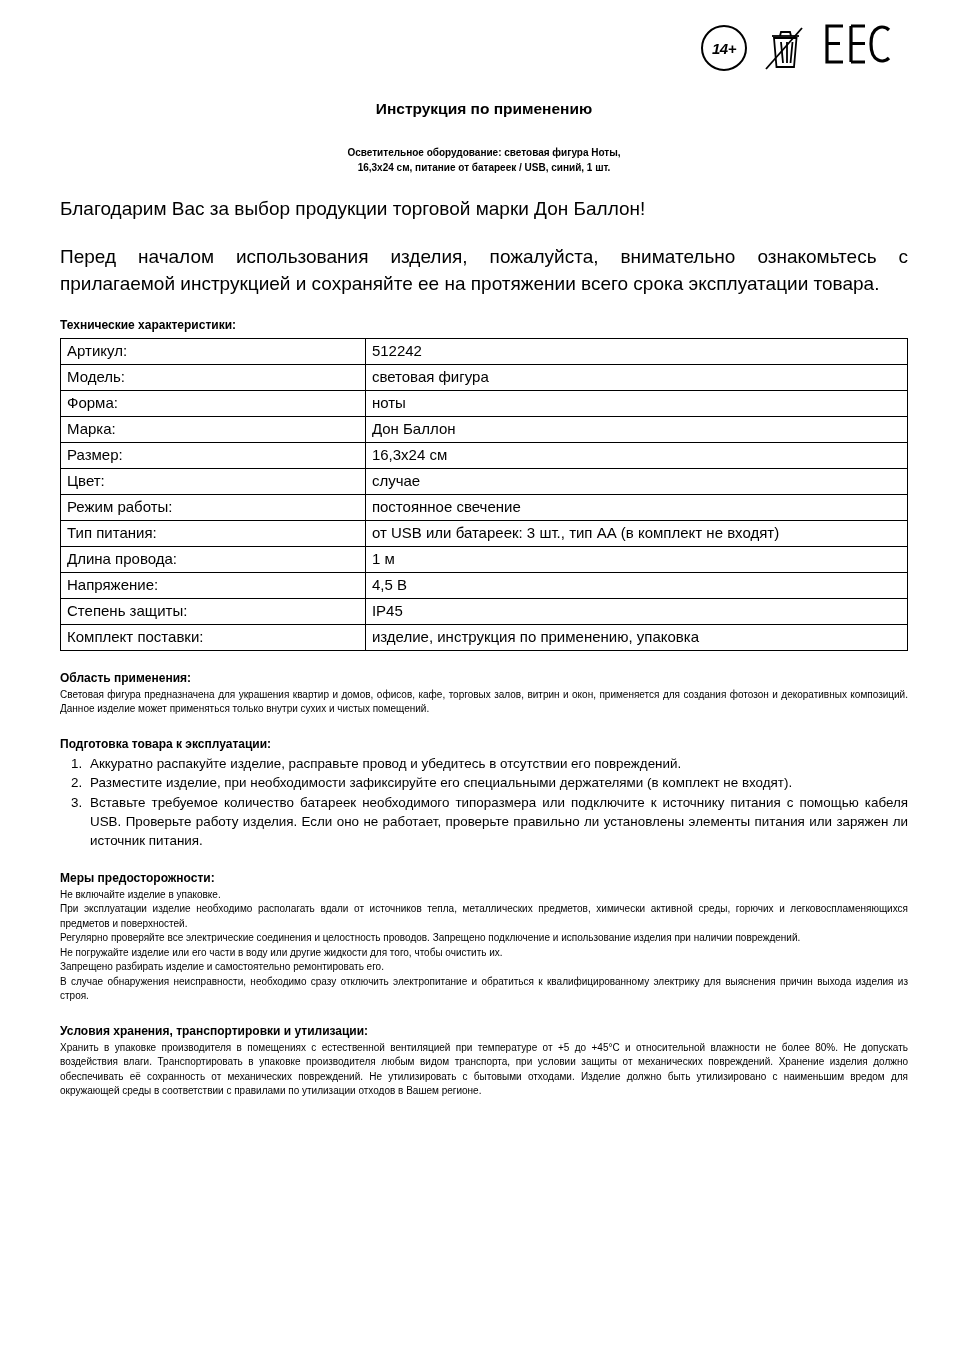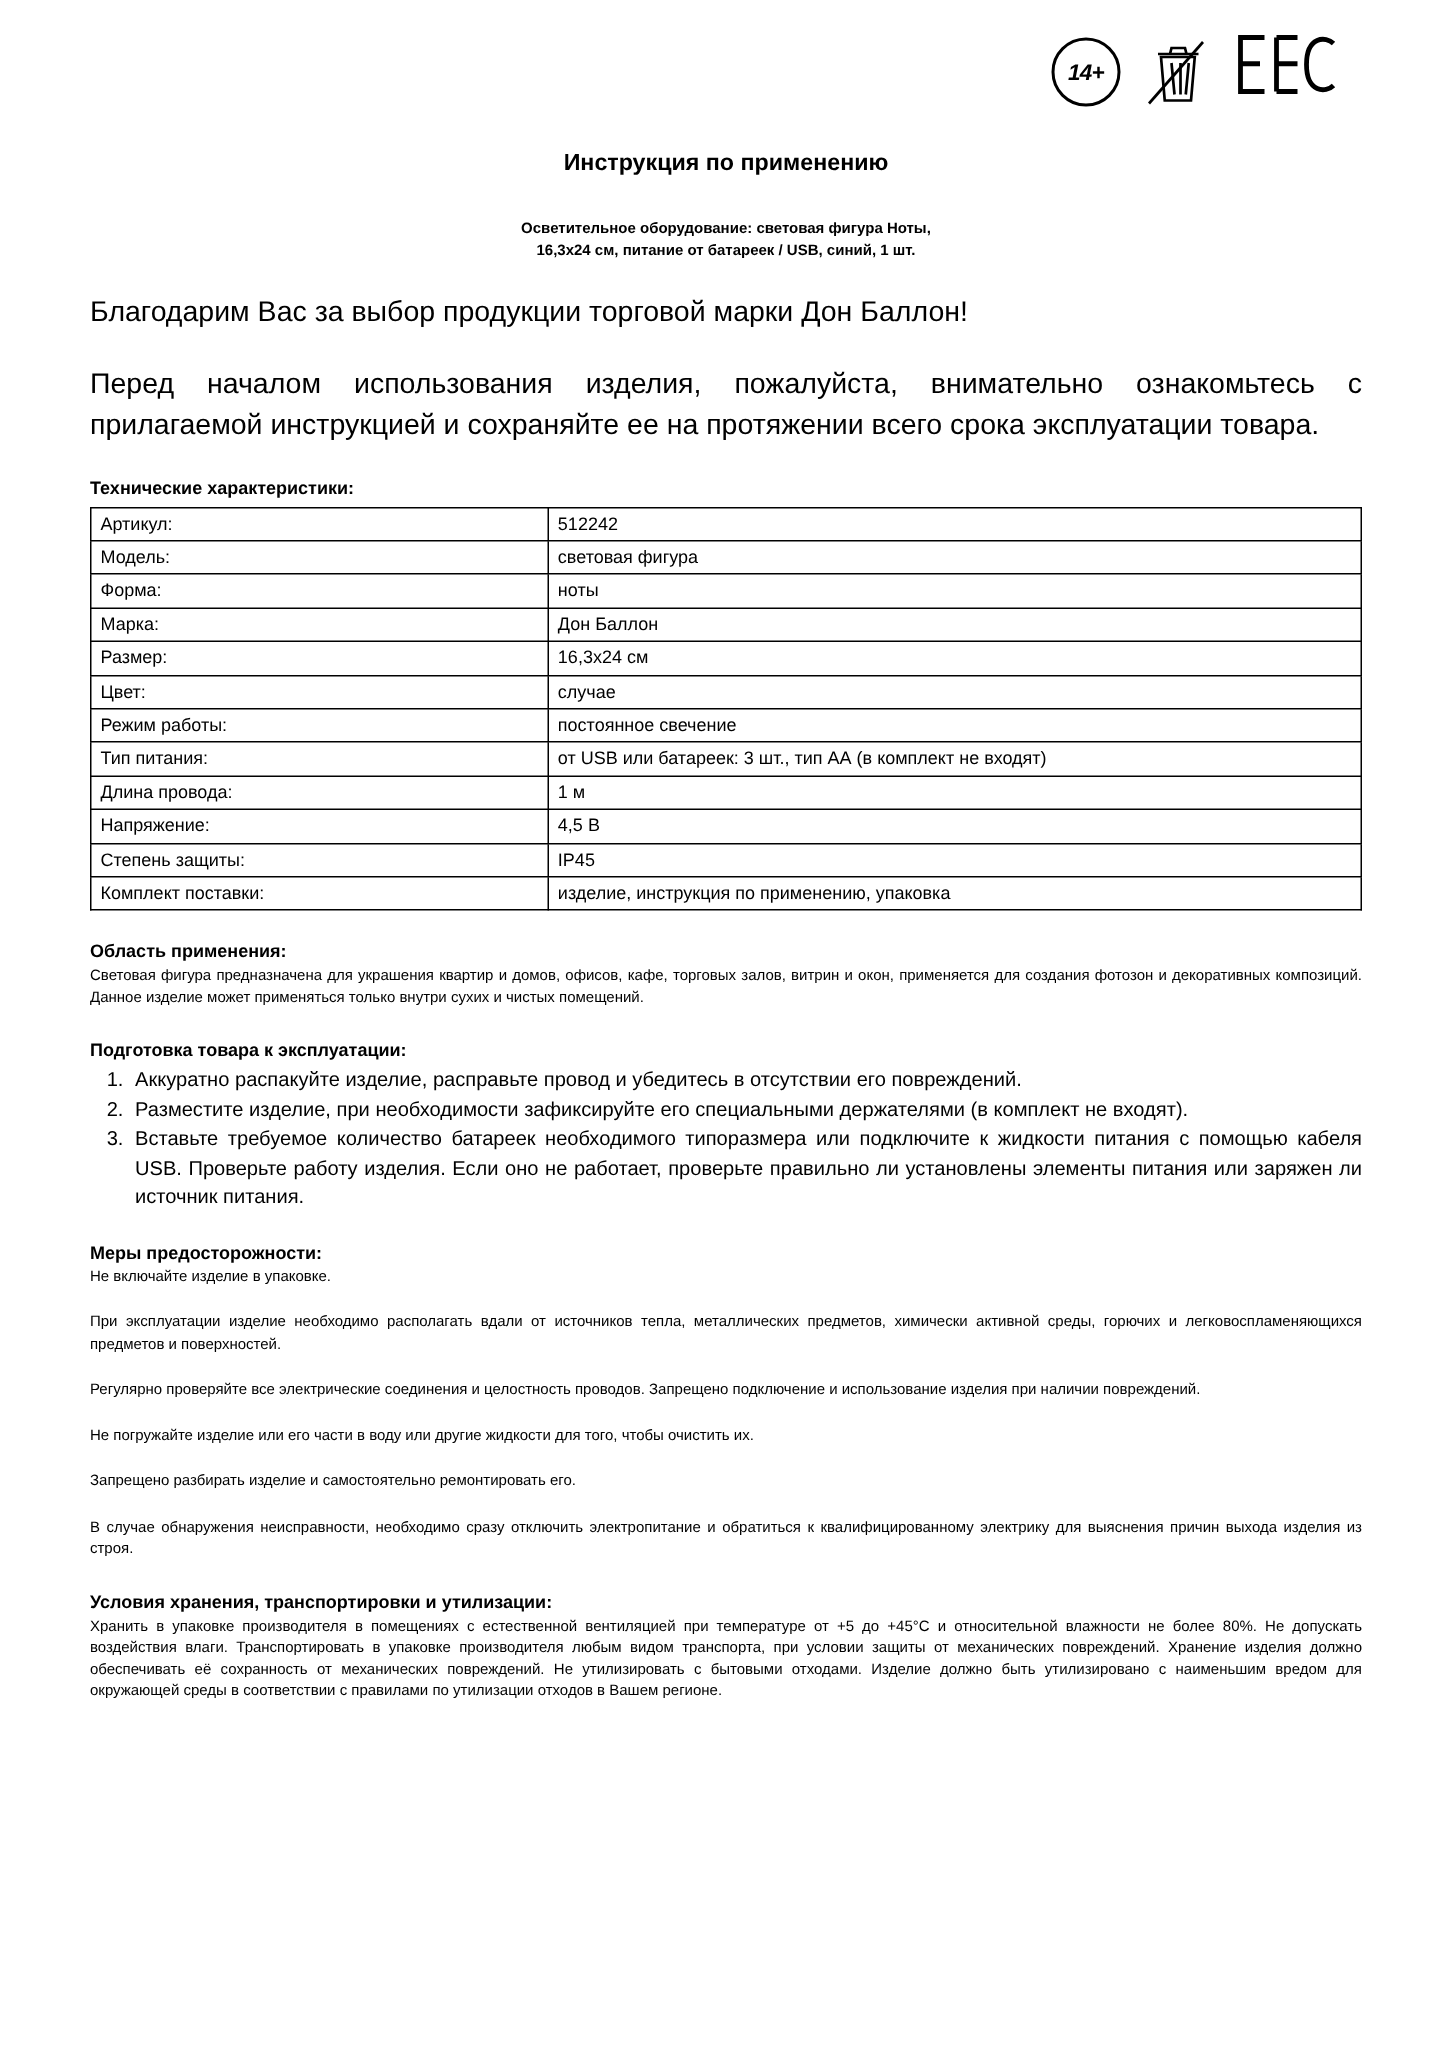--- a/index.html
+++ b/index.html
@@ -83,21 +83,21 @@
     font-size: 12px;
     font-weight: bold;
     margin: 20px 0 3px 0;
   }
 
   
   table.specs {
     width: 100%;
     border-collapse: collapse;
     margin-top: 6px;
-    font-size: 12px;
+    font-size: 15px;
     padding-left: 16px;
   }
   table.specs td {
     border: 1px solid #000;
     padding: 3px 6px 4px 6px;
     line-height: 1.2;
     vertical-align: top;
   }
   table.specs td.k { width: 36%; }
 
@@ -112,21 +112,21 @@
     text-align: justify;
     margin-bottom: 0px;
     padding-left: 4px;
   }
   .block-lines p {
     font-size: 10px;
     line-height: 1.45;
     margin: 0;
     text-align: justify;
   }
-  .block-lines p + p { margin-top: 16px; }
+  .block-lines p + p { margin-top: 0px; }
 </style>
 </head>
 <body>
 
 <div class="page">
 
   <div class="symbol-row">
     <div class="sym-age">
       <span>14+</span>
     </div>
@@ -222,21 +222,21 @@
 
   <h3 class="section">Область применения:</h3>
   <div class="block-lines">
     <p>Световая фигура предназначена для украшения квартир и домов, офисов, кафе, торговых залов, витрин и окон, применяется для создания фотозон и декоративных композиций. Данное изделие может применяться только внутри сухих и чистых помещений.</p>
   </div>
 
   <h3 class="section">Подготовка товара к эксплуатации:</h3>
   <ol class="steps">
     <li>Аккуратно распакуйте изделие, расправьте провод и убедитесь в отсутствии его повреждений.</li>
     <li>Разместите изделие, при необходимости зафиксируйте его специальными держателями (в комплект не входят).</li>
-    <li>Вставьте требуемое количество батареек необходимого типоразмера или подключите к жидкости питания с помощью кабеля USB. Проверьте работу изделия. Если оно не работает, проверьте правильно ли установлены элементы питания или заряжен ли источник питания.</li>
+    <li>Вставьте требуемое количество батареек необходимого типоразмера или подключите к источнику питания с помощью кабеля USB. Проверьте работу изделия. Если оно не работает, проверьте правильно ли установлены элементы питания или заряжен ли источник питания.</li>
   </ol>
 
   <h3 class="section">Меры предосторожности:</h3>
   <div class="block-lines">
     <p>Не включайте изделие в упаковке.</p>
     <p>При эксплуатации изделие необходимо располагать вдали от источников тепла, металлических предметов, химически активной среды, горючих и легковоспламеняющихся предметов и поверхностей.</p>
     <p>Регулярно проверяйте все электрические соединения и целостность проводов. Запрещено подключение и использование изделия при наличии повреждений.</p>
     <p>Не погружайте изделие или его части в воду или другие жидкости для того, чтобы очистить их.</p>
     <p>Запрещено разбирать изделие и самостоятельно ремонтировать его.</p>
     <p>В случае обнаружения неисправности, необходимо сразу отключить электропитание и обратиться к квалифицированному электрику для выяснения причин выхода изделия из строя.</p>

